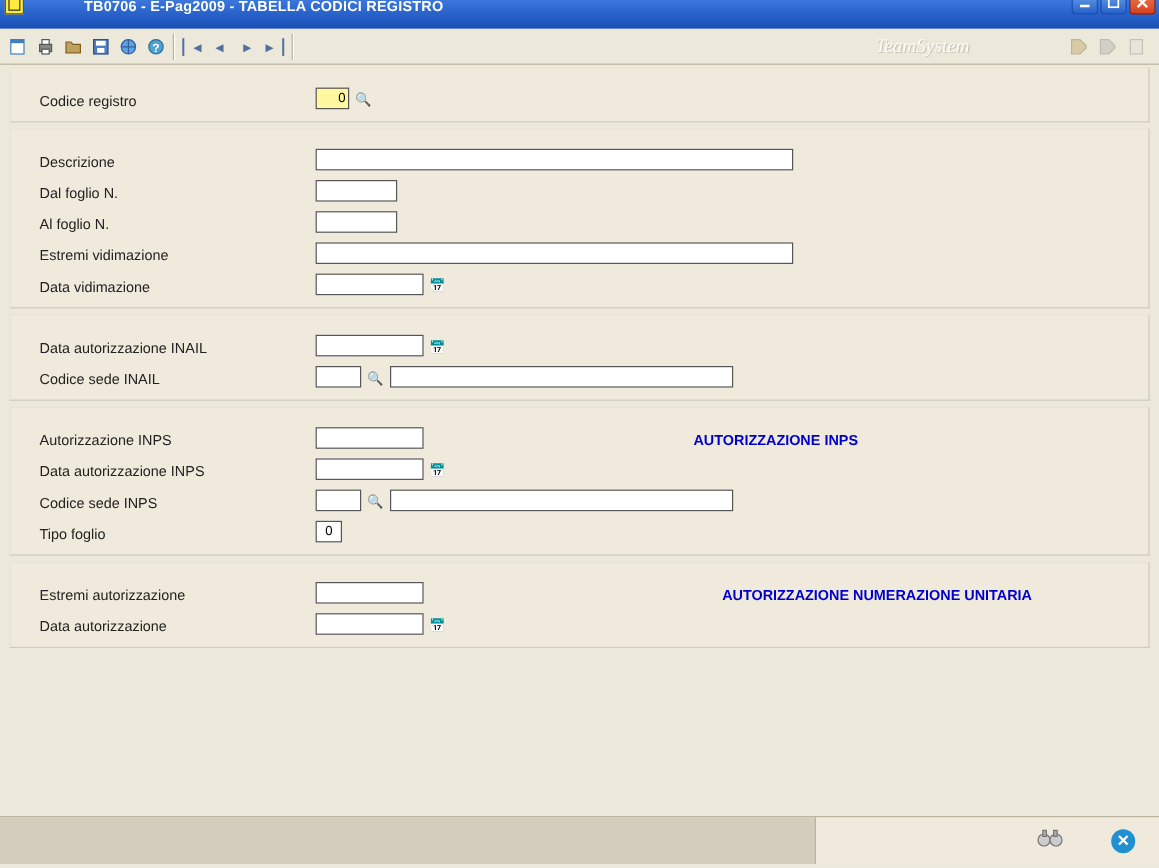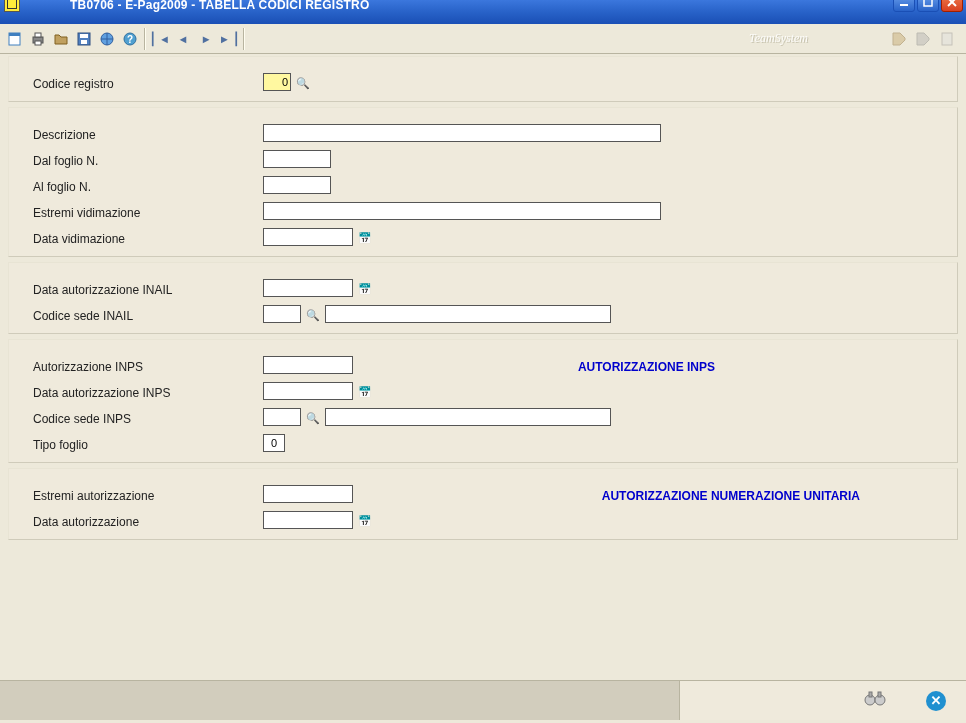--- a/index.html
+++ b/index.html
@@ -65,21 +65,21 @@
   }
   .toolbar-sep {
     width: 2px; height: 22px;
     border-left: 1px solid #B8B4A0;
     border-right: 1px solid #FFFDF0;
     margin: 0 2px;
   }
   .nav-arrow { color: #5070A0; font-weight: bold; font-size: 12px; }
   .brand {
     flex: 1; text-align: right; padding-right: 80px;
-    font-family: Georgia, serif; font-style: italic; font-size: 12px;
+    font-family: Georgia, serif; font-style: italic; font-size: 16px;
     color: rgba(255,255,255,0.85);
     text-shadow: 1px 1px 0 #C8C4B0;
   }
   .toolbar-right { display: flex; gap: 2px; padding-right: 4px; }
   .content {
     padding: 2px 8px;
     height: 626px;
     overflow: hidden;
   }
   .panel {

